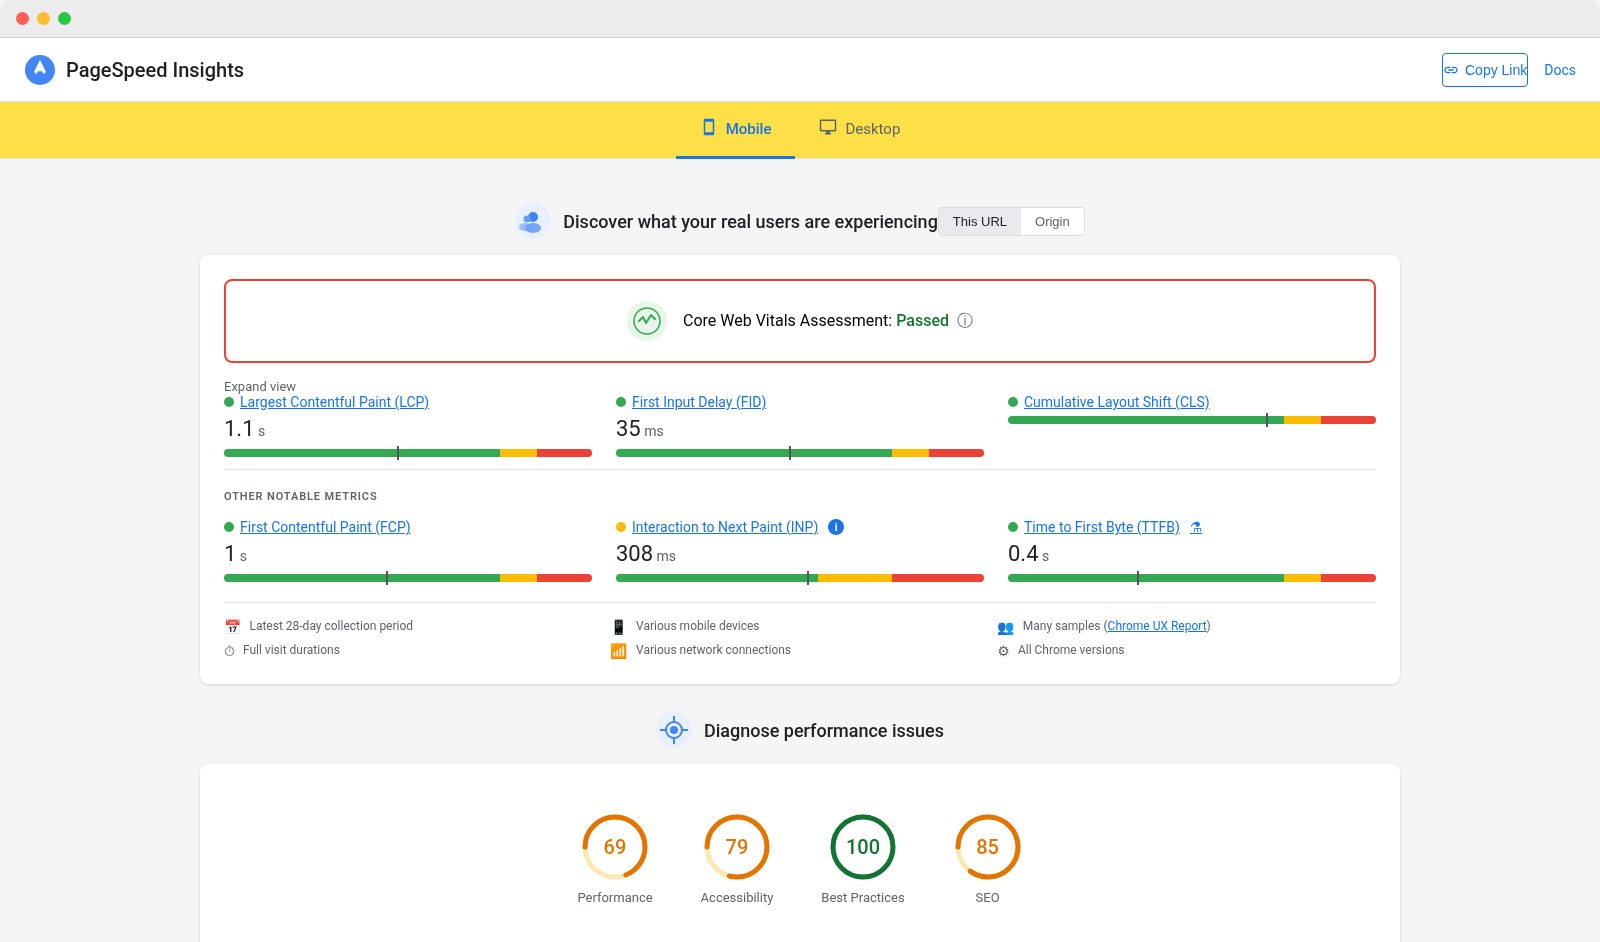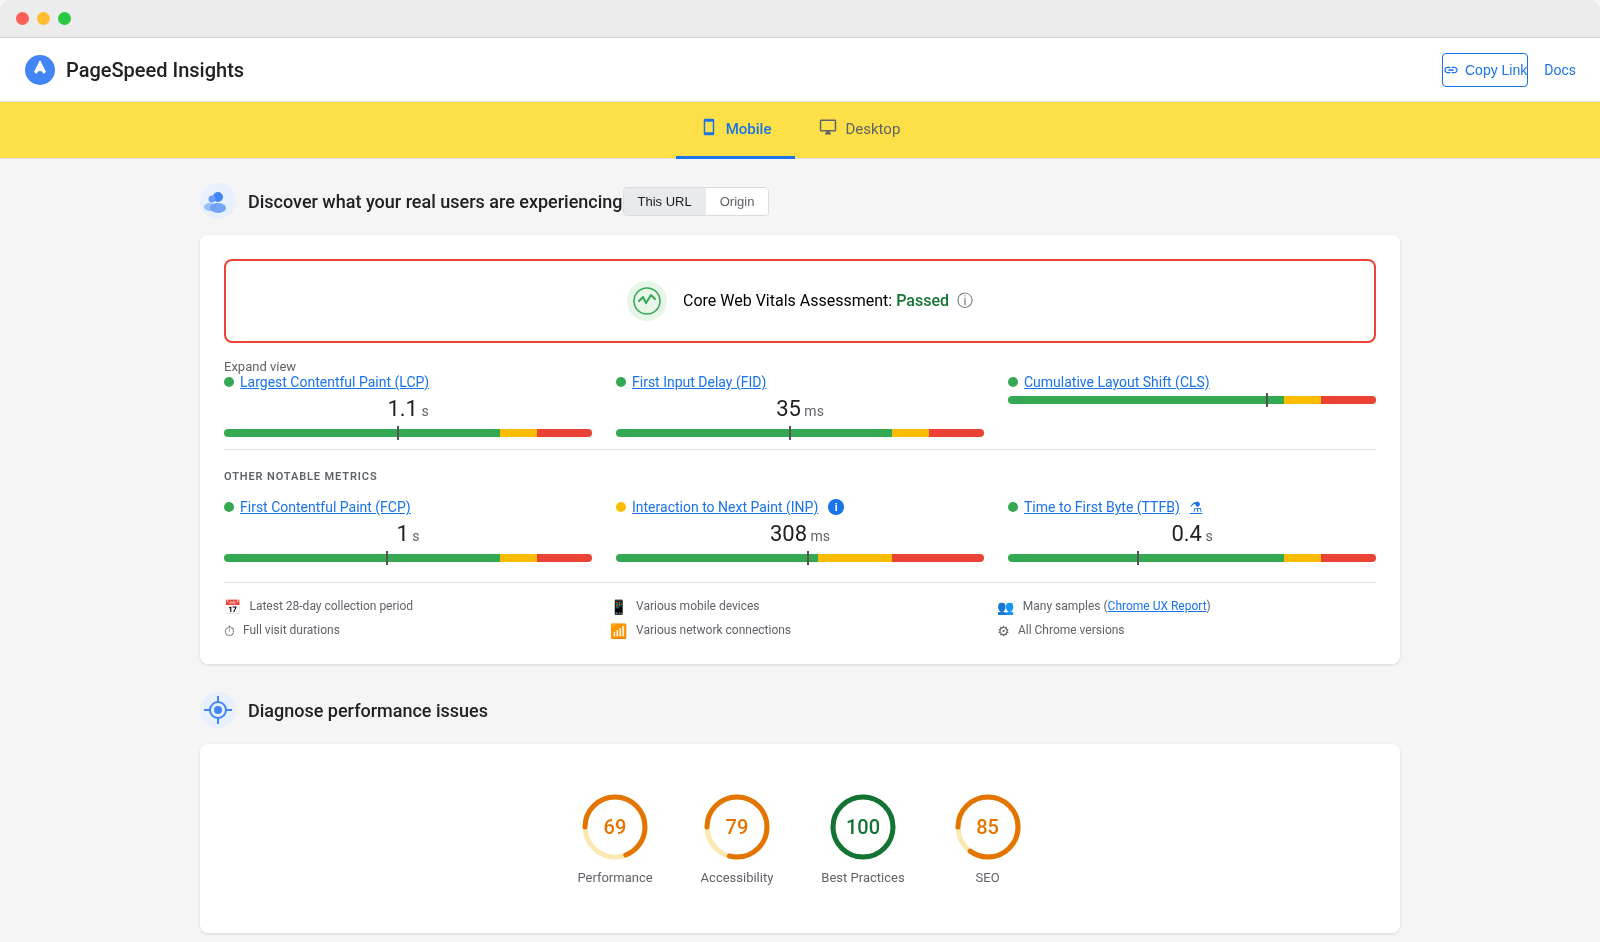--- a/index.html
+++ b/index.html
@@ -115,22 +115,23 @@
       background: #f5f5f5;
     }
 
     
     .section {
       margin-bottom: 28px;
     }
     .section-header {
       display: flex;
       align-items: center;
-      justify-content: flex-start;
+      justify-content: center;
       margin-bottom: 16px;
+      margin-top: 20px;
     }
     .section-title-area {
       display: flex;
       align-items: center;
       gap: 12px;
     }
     .section-icon {
       width: 36px;
       height: 36px;
       display: flex;
@@ -227,21 +228,21 @@
     .metric-dot {
       width: 10px;
       height: 10px;
       border-radius: 50%;
       display: inline-block;
       flex-shrink: 0;
     }
     .metric-value {
       font-size: 22px;
       color: #202124;
-      text-align: center;
+      text-align: left;
       margin-bottom: 8px;
       font-weight: 400;
     }
     .metric-value span {
       font-size: 14px;
       color: #5f6368;
     }
     .progress-bar-container {
       position: relative;
       height: 8px;

